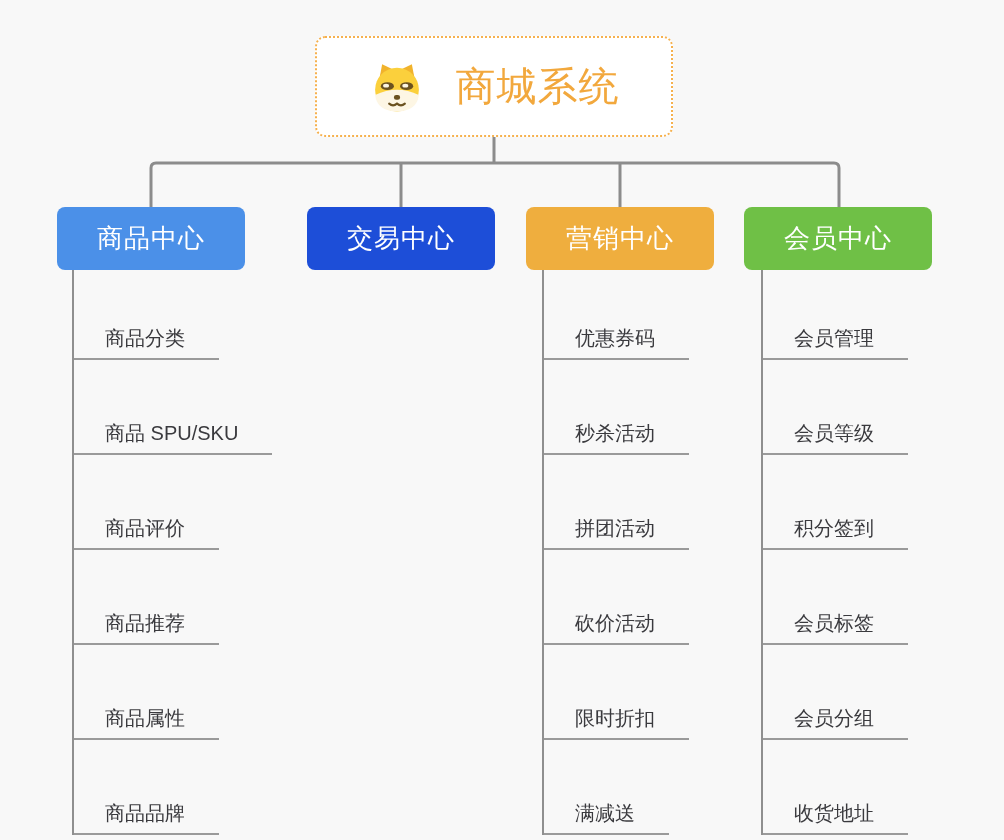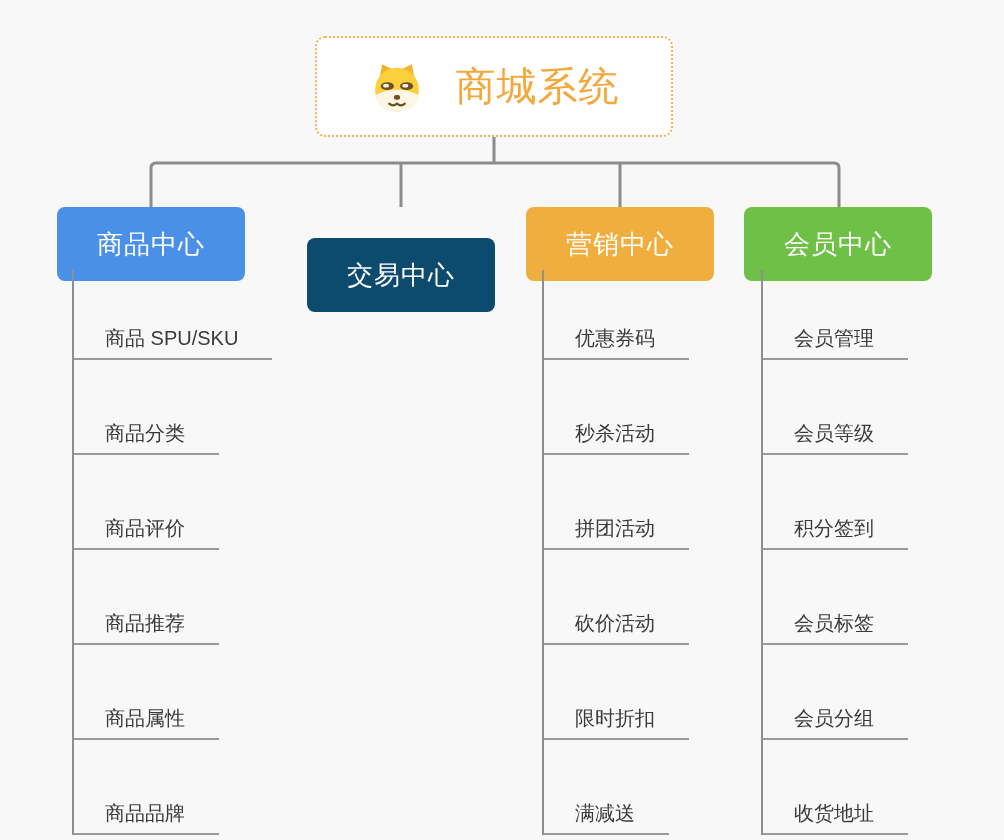--- a/index.html
+++ b/index.html
@@ -14,27 +14,27 @@
     box-sizing:border-box; background:#ffffff;
     border:2px dotted #f6b14e; border-radius:10px;
     display:flex; align-items:center; justify-content:center; gap:31px;
   }
   .root-title { font-size:40px; color:#f2a83d; letter-spacing:1px; }
   .dog { width:56px; height:56px; flex:0 0 auto; }
   
   .connectors { position:absolute; left:0; top:0; width:1004px; height:840px; pointer-events:none; }
   
   .branch {
-    position:absolute; top:207px; width:188px; height:74px;
+    position:absolute; top:207px; width:188px; height:63px;
     border-radius:8px; color:#ffffff; font-size:26px;
     display:flex; align-items:center; justify-content:center;
     letter-spacing:1px;
   }
   .b0 { left:57px;  background:#4b90e8; }
-  .b1 { left:307px; background:#0c4a6e;margin-top:31px; }
+  .b1 { left:307px; background:#1d4ed8; }
   .b2 { left:526px; background:#efae3e;align-items:center; }
   .b3 { left:744px; background:#6fc046; }
   
   .col {
     position:absolute; top:270px; margin:0; padding:0; list-style:none;
     border-left:2px solid #8f8f8f;
   }
   .c0 { left:72px; } .c1 { left:322px; } .c2 { left:542px; } .c3 { left:761px; }
   .leaf {
     height:87px; width:max-content;
@@ -82,22 +82,22 @@
     <span>交易中心</span>
   </div>
   <div class="branch b2">
     <span>营销中心</span>
   </div>
   <div class="branch b3">
     <span>会员中心</span>
   </div>
 
   <ul class="col c0">
+    <li class="leaf">商品分类</li>
     <li class="leaf">商品 SPU/SKU</li>
-    <li class="leaf">商品分类</li>
     <li class="leaf">商品评价</li>
     <li class="leaf">商品推荐</li>
     <li class="leaf">商品属性</li>
     <li class="leaf">商品品牌</li>
   </ul>
 
 
   <ul class="col c2">
     <li class="leaf">优惠券码</li>
     <li class="leaf">秒杀活动</li>

